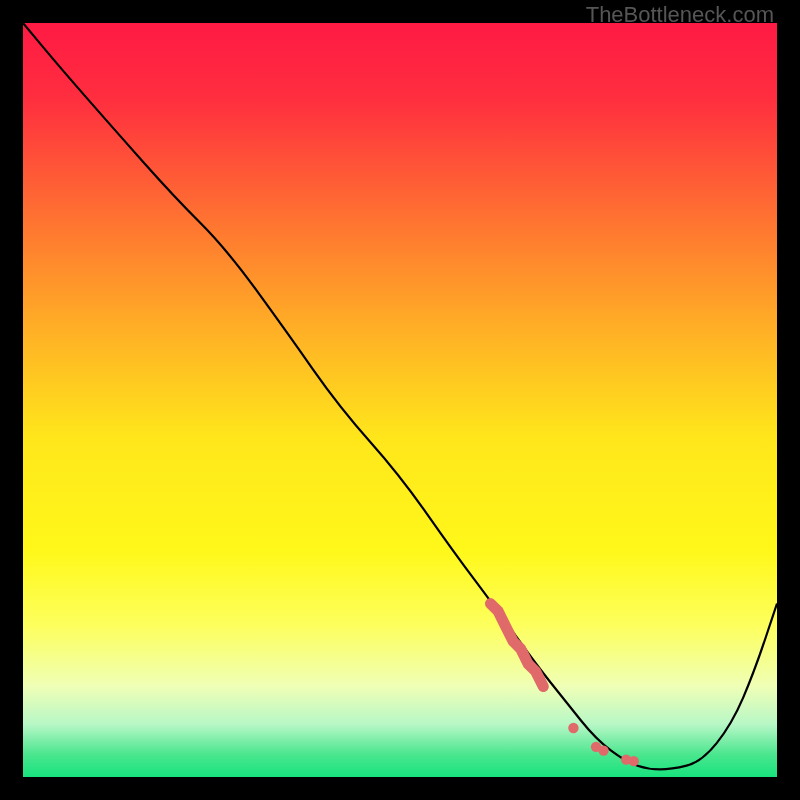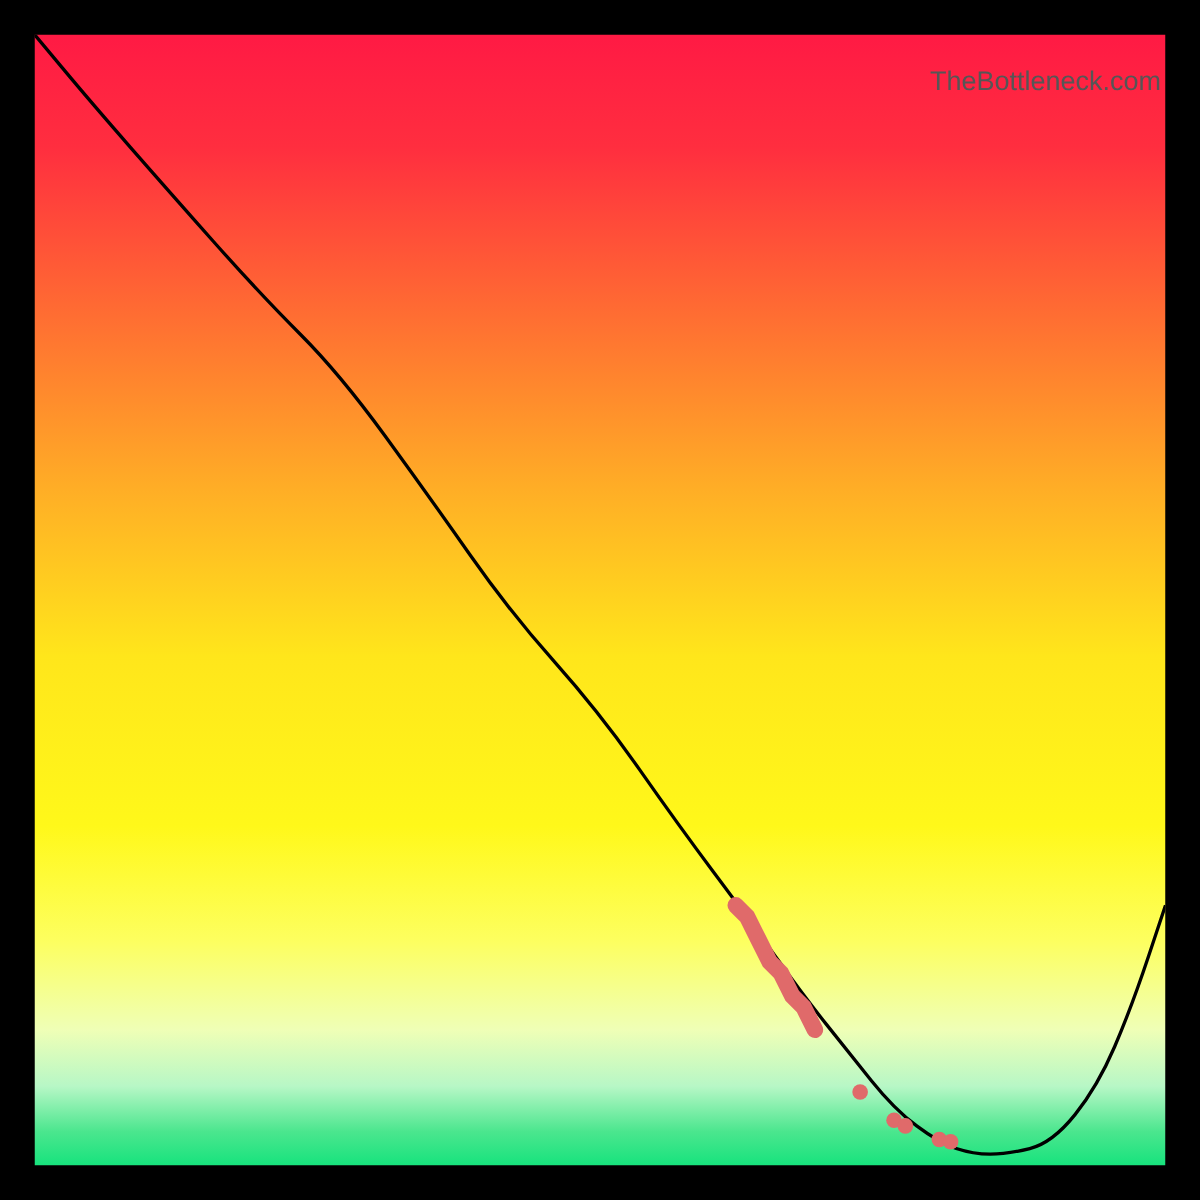--- a/index.html
+++ b/index.html
@@ -24,24 +24,23 @@
     left: 0;
     top: 0;
     width: 754px;
     height: 754px;
   }
   .watermark {
     position: absolute;
     top: 2px;
     right: 26px;
     font-family: Arial, Helvetica, sans-serif;
-    font-size: 18px;
+    font-size: 22px;
     color: #565656;
     letter-spacing: 0px;
-    margin-top: 42px;
   }
   svg {
     display: block;
   }
 </style>
 </head>
 <body>
 
 <div class="frame">
   <svg class="plot-area" viewBox="0 0 754 754" preserveAspectRatio="none">

